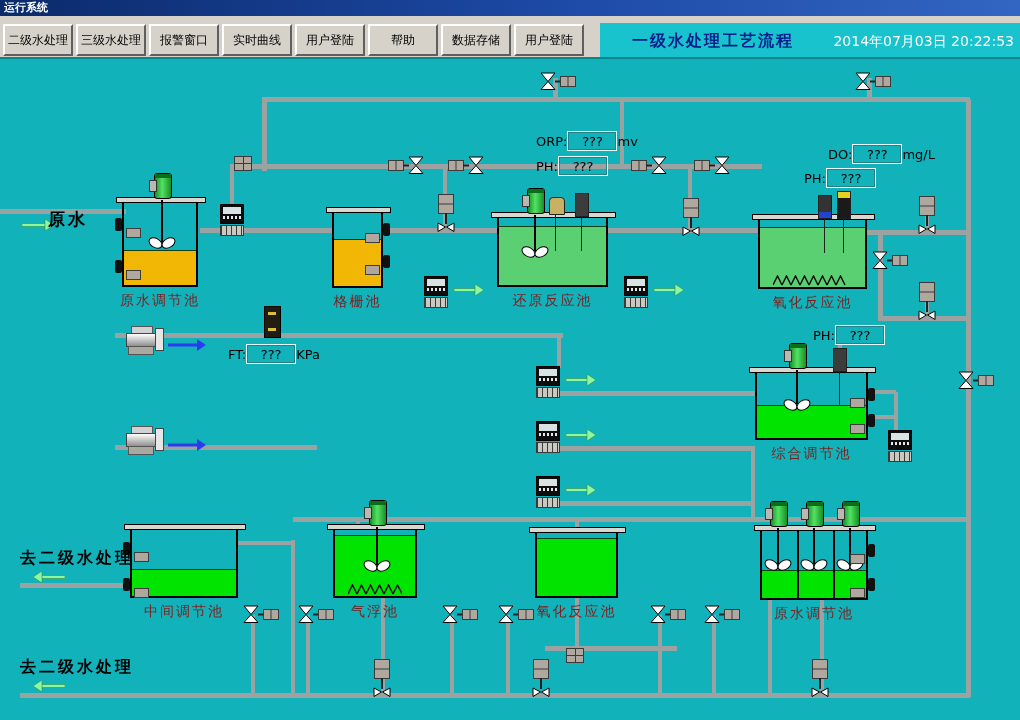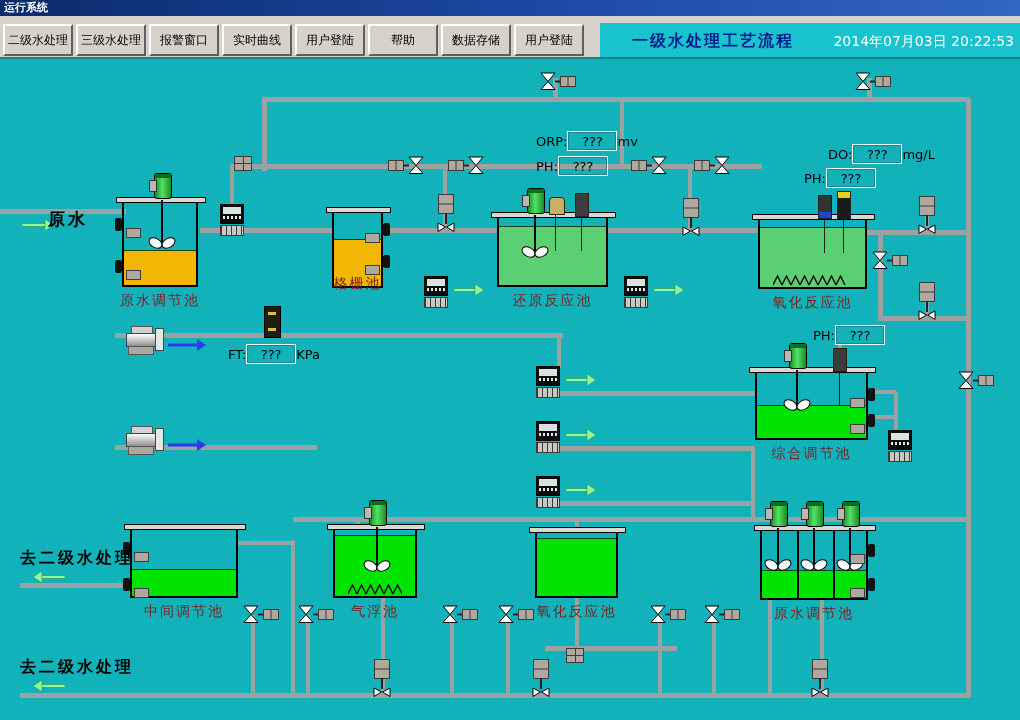--- a/index.html
+++ b/index.html
@@ -139,21 +139,21 @@
       <div class="port-box" style="left: 126px; top: 270px;"></div>
       <div class="tank-label" style="top: 292px; left: 120px;">原水调节池</div>
       <div class="tank-rim" style="left: 326px; top: 207px; width: 63px;"></div>
       <div class="tank-body" style="left: 332px; top: 210px; width: 51px; height: 78px;">
         <div class="liquid" style="height: 46px; background: rgb(242, 183, 5);"></div>
       </div>
       <div class="port-knob" style="left: 383px; top: 223px;"></div>
       <div class="port-box" style="left: 365px; top: 233px;"></div>
       <div class="port-knob" style="left: 383px; top: 255px;"></div>
       <div class="port-box" style="left: 365px; top: 265px;"></div>
-      <div class="tank-label" style="top: 275px; left: 333.5px; text-align: center;">格栅池</div>
+      <div class="tank-label" style="top: 293px; left: 333.5px; text-align: center;">格栅池</div>
       <div class="tank-rim" style="left: 491px; top: 212px; width: 123px;"></div>
       <div class="tank-body" style="left: 497px; top: 215px; width: 111px; height: 72px;">
         <div class="liquid" style="height: 58px; background: rgb(90, 208, 114);"></div>
       </div>
       <div class="motor" style="left: 527px; top: 188px;"></div>
       <div class="shaft" style="left: 534px; top: 215px; height: 36px;"></div>
       <div class="prop" style="left: 521px; top: 243px;"></div>
       <div class="sensor" style="left: 549px; top: 197px; width: 14px; height: 16px; border: 1px solid rgb(34, 34, 34); background: rgb(201, 177, 100); border-radius: 4px 4px 0px 0px;"></div>
       <div class="probe" style="left: 555px; top: 215px; height: 36px;"></div>
       <div class="sensor" style="left: 575px; top: 193px; width: 12px; height: 22px; border: 1px solid rgb(34, 34, 34); background: rgb(60, 60, 60);"></div>

